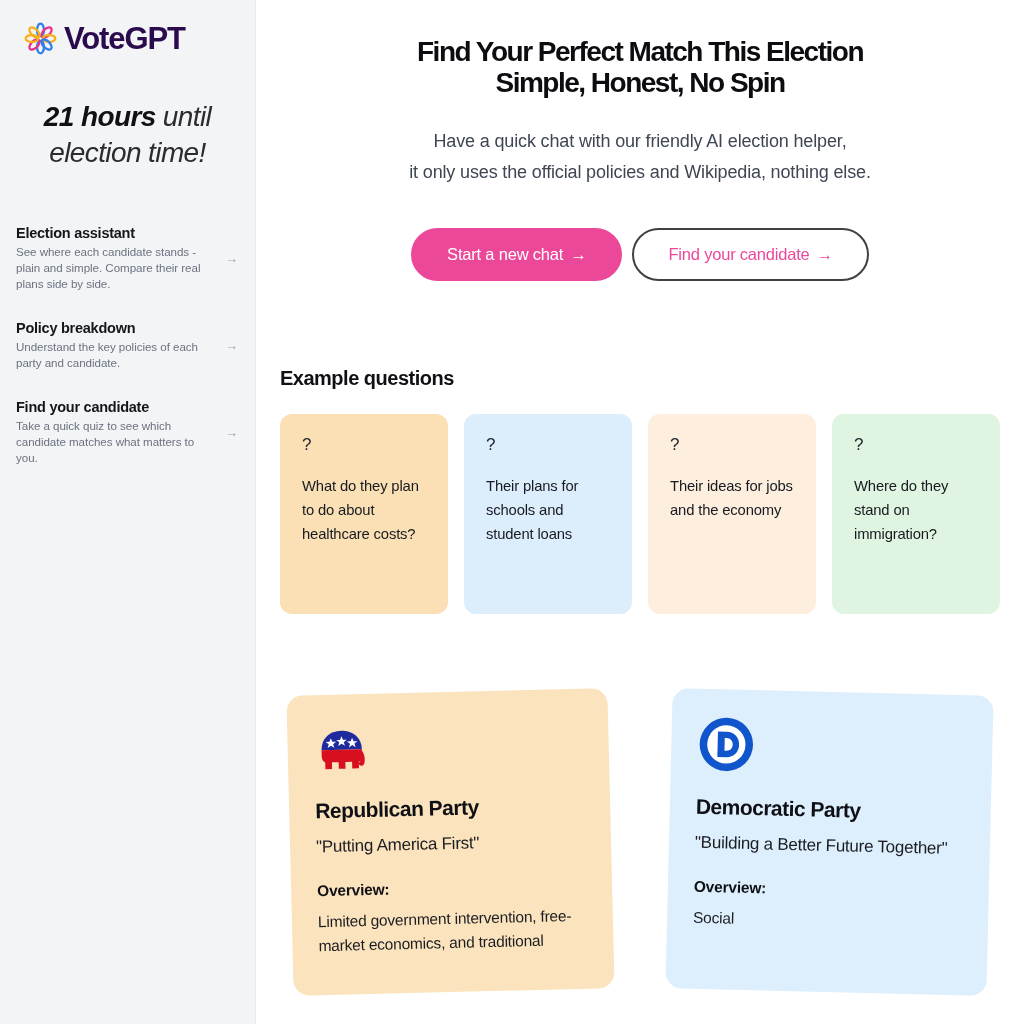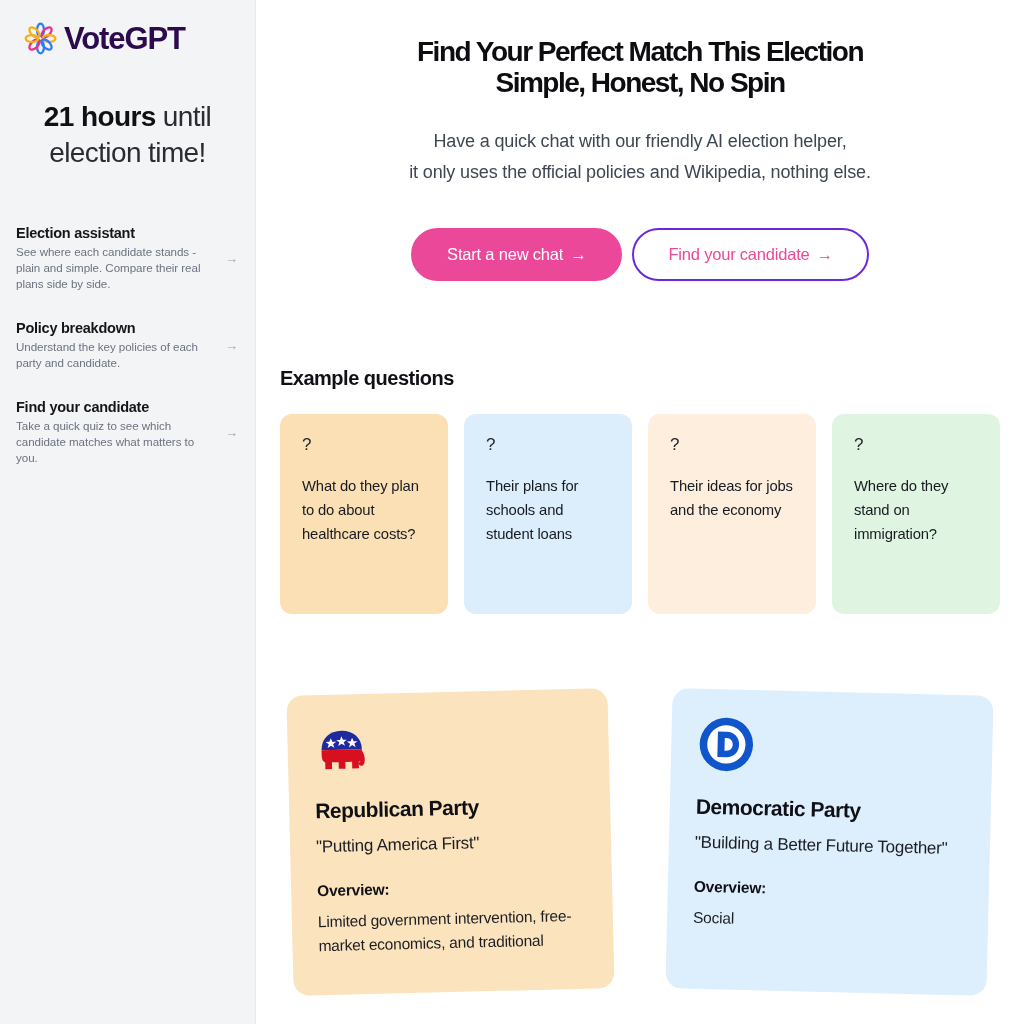--- a/index.html
+++ b/index.html
@@ -42,20 +42,21 @@
 
   .countdown {
     text-align: center;
     font-size: 28px;
     line-height: 1.28;
     color: #2b2b31;
     font-weight: 400;
     letter-spacing: -0.6px;
     padding: 0 4px;
     margin-bottom: 54px;
+    font-style: italic;
   }
   .countdown .cd-strong { font-weight: 700; color: #111115; }
 
   .nav { padding: 0 0 0 0; }
   .nav-item {
     display: flex;
     align-items: center;
     gap: 6px;
     margin-bottom: 28px;
     cursor: pointer;
@@ -123,21 +124,21 @@
     font-family: "Liberation Sans", sans-serif;
   }
   .btn-primary {
     background: #ec4899;
     color: #ffffff;
     border: 2px solid #ec4899;
   }
   .btn-secondary {
     background: #ffffff;
     color: #ec4899;
-    border: 2px solid #6d28d9;
+    border: 2px solid #404040;
   }
   .btn .arr { margin-left: 7px; }
 
   .section-title {
     margin-top: 86px;
     font-size: 20px;
     font-weight: 700;
     letter-spacing: -0.5px;
     color: #101116;
   }

